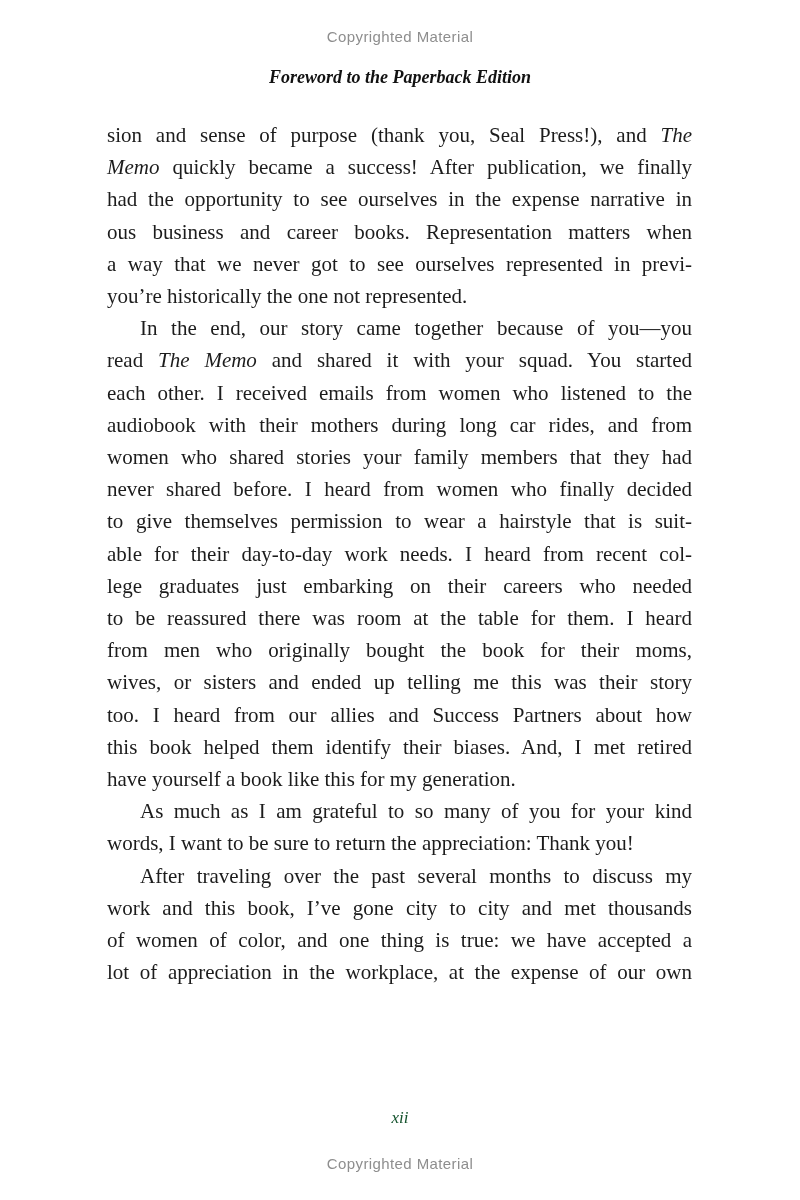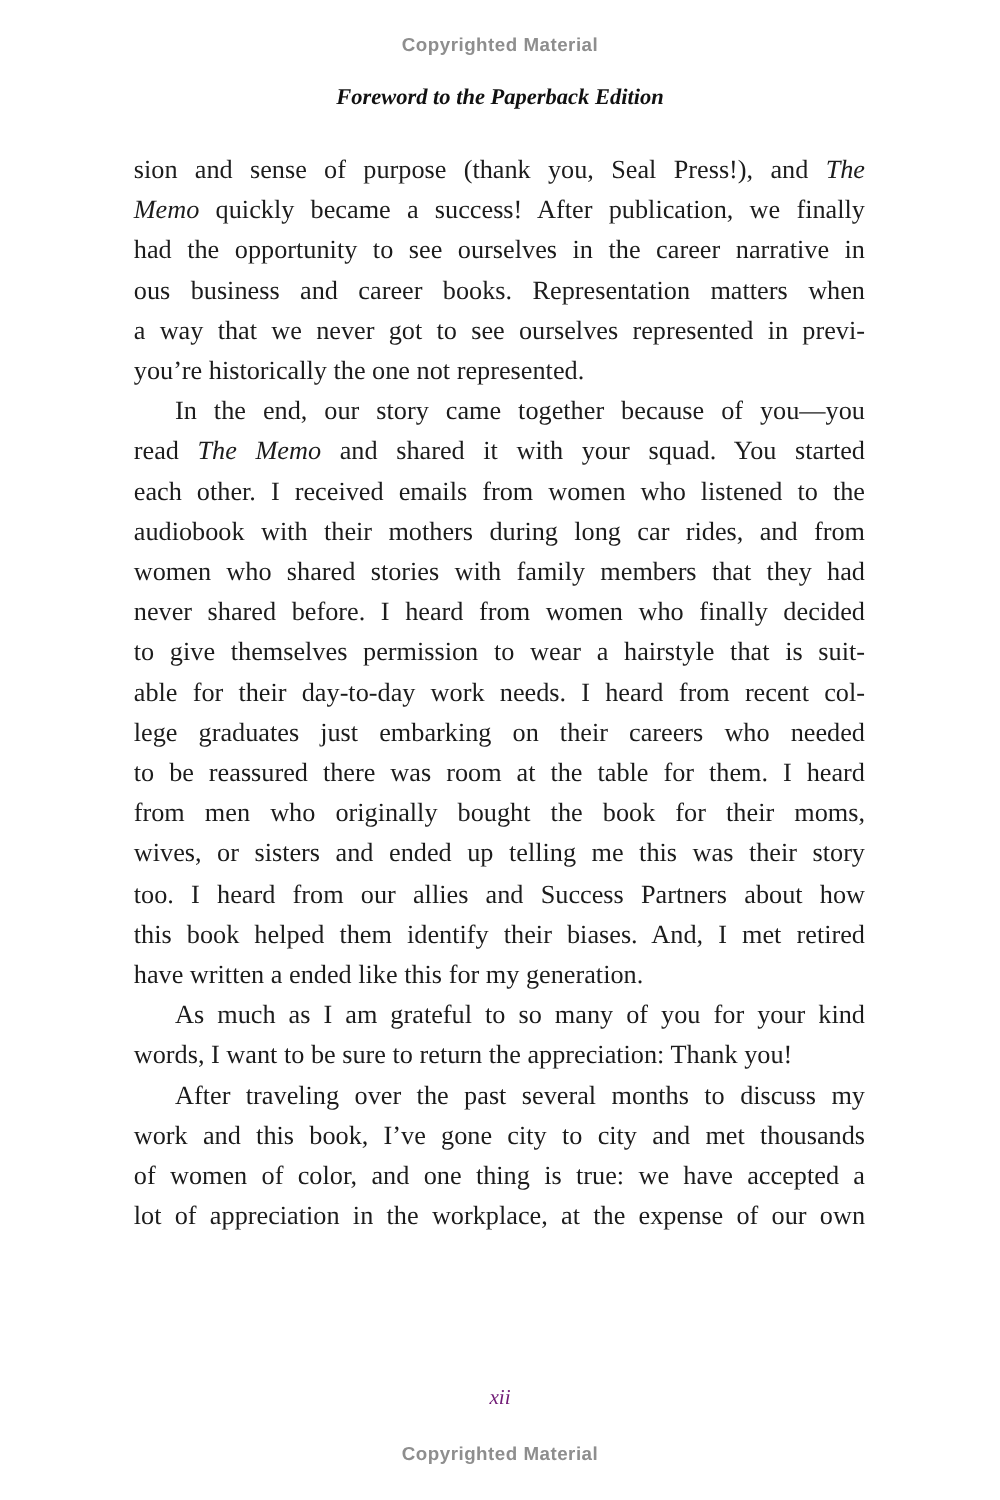--- a/index.html
+++ b/index.html
@@ -13,21 +13,20 @@
     overflow: hidden;
   }
   .top-notice, .bottom-notice {
     position: absolute;
     left: 0; right: 0;
     text-align: center;
     font-family: "Liberation Sans", sans-serif;
     font-size: 15px;
     letter-spacing: 0.4px;
     color: #8e8e8e;
-    font-weight: bold;
   }
   .top-notice { top: 28px; }
   .bottom-notice { top: 1155px; }
   .heading {
     position: absolute;
     top: 67px;
     left: 0; right: 0;
     text-align: center;
     font-size: 18px;
     font-weight: bold;
@@ -51,53 +50,53 @@
   .line.indent { text-indent: 33px; }
   .line.last { text-align-last: left; }
   .em { font-style: italic; }
   .folio {
     position: absolute;
     top: 1108px;
     left: 0; right: 0;
     text-align: center;
     font-size: 17px;
     font-style: italic;
-    color: #701a75;
+    color: #14532d;
   }
 </style>
 </head>
 <body>
 
 <div class="page">
   <div class="top-notice">Copyrighted Material</div>
 
   <div class="heading">Foreword to the Paperback Edition</div>
 
   <div class="body-text">
       <div class="line"><span>sion and sense of purpose (thank you, Seal Press!), and </span><span class="em">The</span></div>
       <div class="line"><span class="em">Memo</span><span> quickly became a success! After publication, we finally</span></div>
-      <div class="line"><span>had the opportunity to see ourselves in the career narrative in</span></div>
+      <div class="line"><span>had the opportunity to see ourselves in the expense narrative in</span></div>
       <div class="line"><span>ous business and career books. Representation matters when</span></div>
       <div class="line"><span>a way that we never got to see ourselves represented in previ-</span></div>
       <div class="line last"><span>you’re historically the one not represented.</span></div>
       <div class="line indent"><span>In the end, our story came together because of you—you</span></div>
       <div class="line"><span>read </span><span class="em">The Memo</span><span> and shared it with your squad. You started</span></div>
       <div class="line"><span>each other. I received emails from women who listened to the</span></div>
       <div class="line"><span>audiobook with their mothers during long car rides, and from</span></div>
-      <div class="line"><span>women who shared stories with family members that they had</span></div>
+      <div class="line"><span>women who shared stories your family members that they had</span></div>
       <div class="line"><span>never shared before. I heard from women who finally decided</span></div>
       <div class="line"><span>to give themselves permission to wear a hairstyle that is suit-</span></div>
       <div class="line"><span>able for their day-to-day work needs. I heard from recent col-</span></div>
       <div class="line"><span>lege graduates just embarking on their careers who needed</span></div>
       <div class="line"><span>to be reassured there was room at the table for them. I heard</span></div>
       <div class="line"><span>from men who originally bought the book for their moms,</span></div>
       <div class="line"><span>wives, or sisters and ended up telling me this was their story</span></div>
       <div class="line"><span>too. I heard from our allies and Success Partners about how</span></div>
       <div class="line"><span>this book helped them identify their biases. And, I met retired</span></div>
-      <div class="line last"><span>have written a ended like this for my generation.</span></div>
+      <div class="line last"><span>have yourself a book like this for my generation.</span></div>
       <div class="line indent"><span>As much as I am grateful to so many of you for your kind</span></div>
       <div class="line last"><span>words, I want to be sure to return the appreciation: Thank you!</span></div>
       <div class="line indent"><span>After traveling over the past several months to discuss my</span></div>
       <div class="line"><span>work and this book, I’ve gone city to city and met thousands</span></div>
       <div class="line"><span>of women of color, and one thing is true: we have accepted a</span></div>
       <div class="line"><span>lot of appreciation in the workplace, at the expense of our own</span></div>
     </div>
 
   <div class="folio">xii</div>
 

